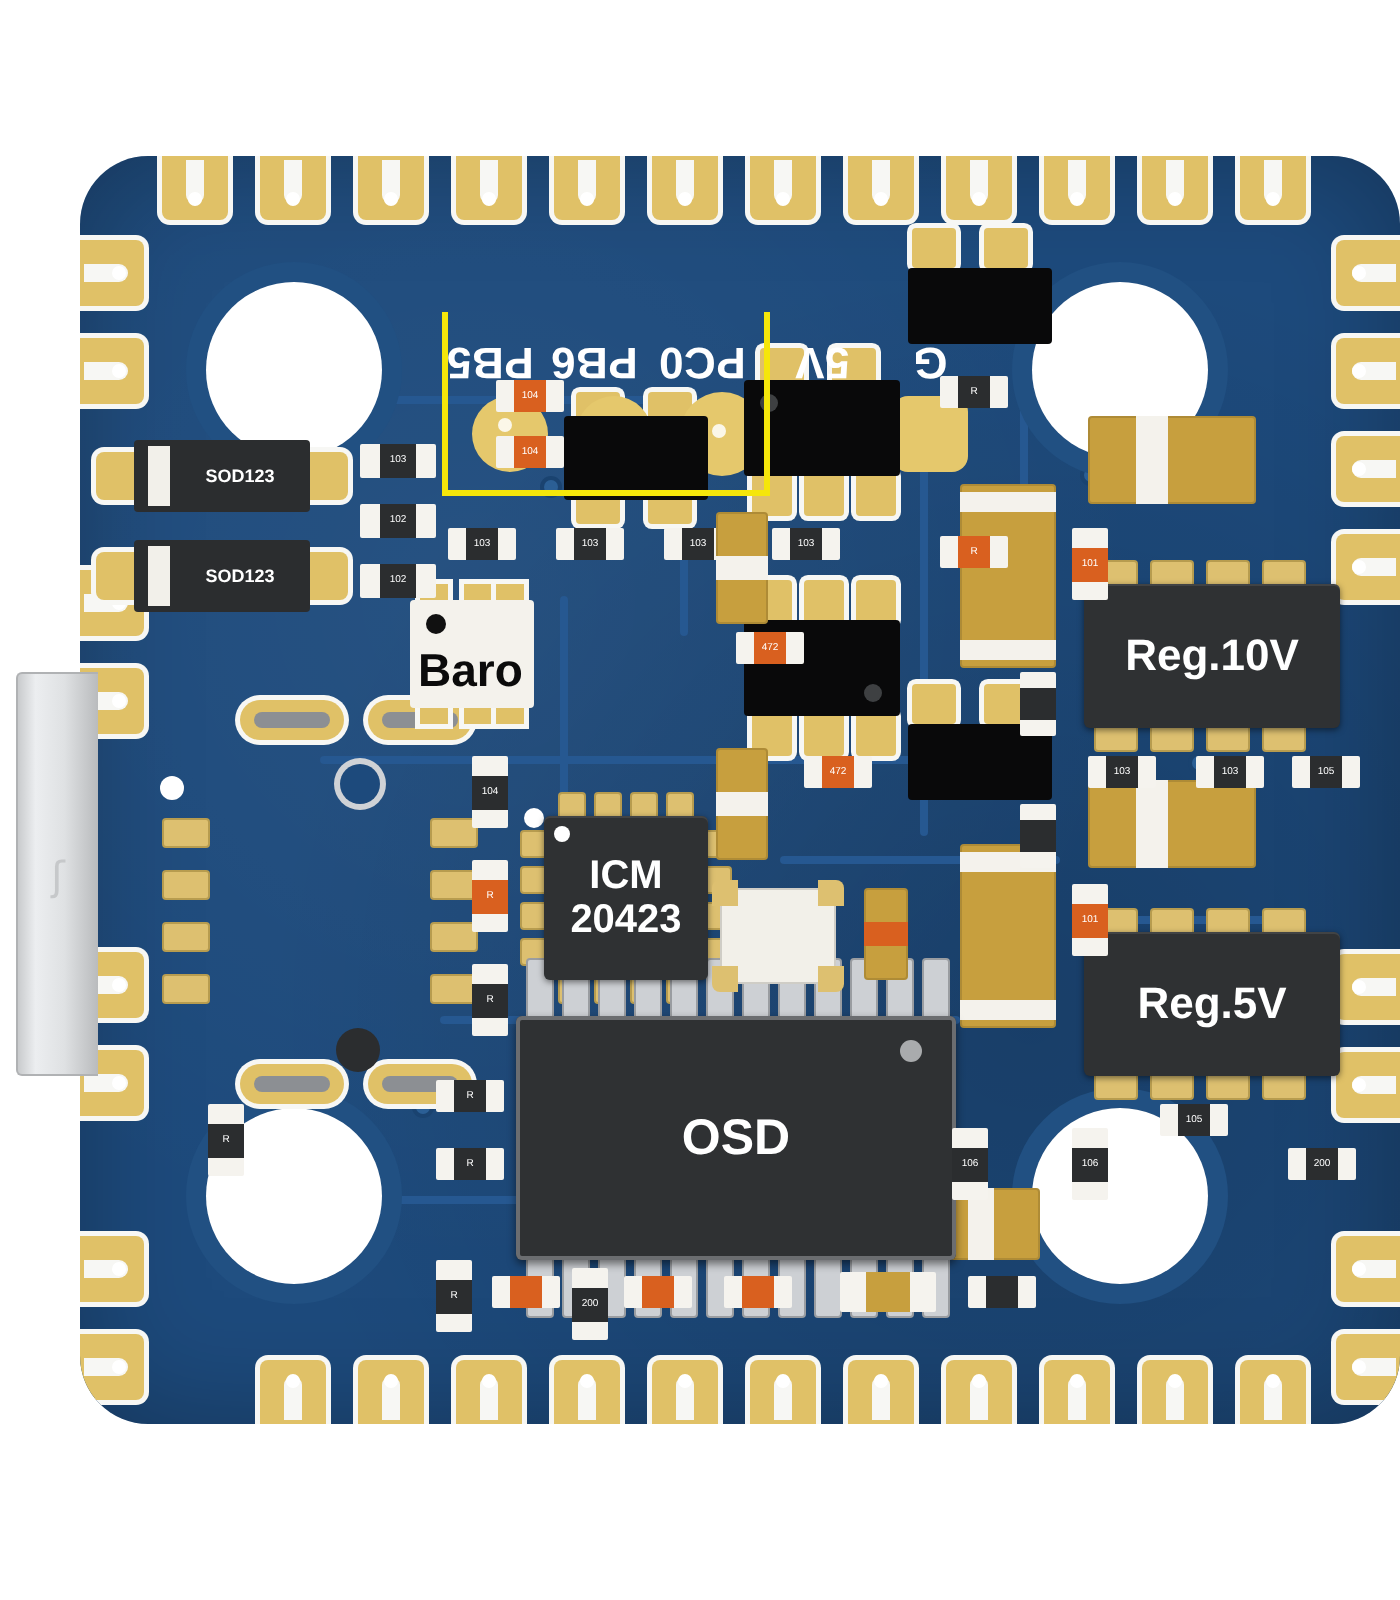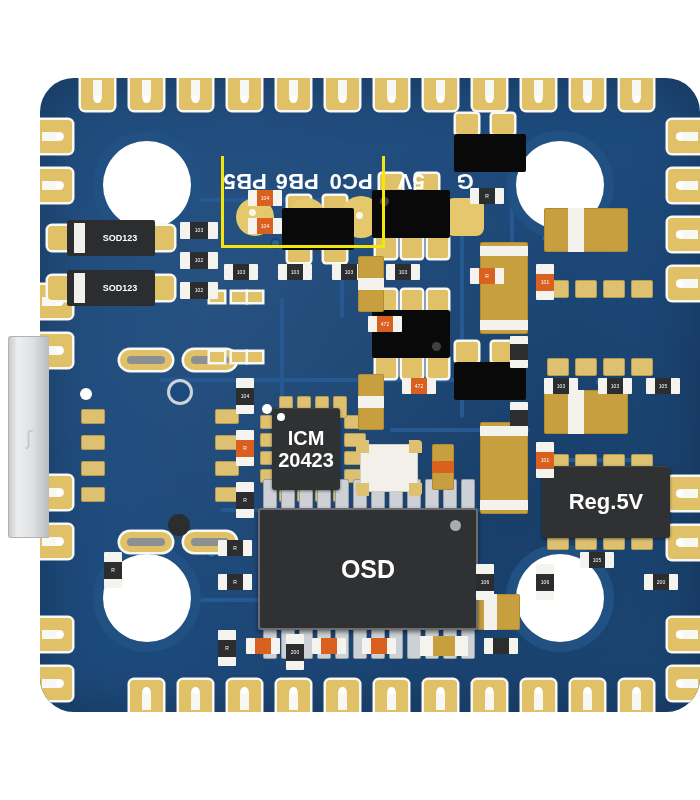--- a/index.html
+++ b/index.html
@@ -416,20 +416,24 @@
 
     <div class="res" style="left:208px;top:112px;width:34px;height:16px;">
         <div class="body org" style="left:9px;top:0;width:16px;height:16px;"></div>
         <div class="code">104</div>
       </div>
     <div class="res" style="left:208px;top:140px;width:34px;height:16px;">
         <div class="body org" style="left:9px;top:0;width:16px;height:16px;"></div>
         <div class="code">104</div>
       </div>
 
+    <div class="baro" style="left:165px;top:222px;width:62px;height:54px;">
+      <div class="bdot" style="left:8px;top:7px;"></div>
+      <div class="btxt" style="left:4px;top:22px;font-size:23px;line-height:26px;">Baro</div>
+    </div>
     <div class="pad" style="left:170px;top:214px;width:14px;height:10px;"></div>
     <div class="pad" style="left:192px;top:214px;width:14px;height:10px;"></div>
     <div class="pad" style="left:208px;top:214px;width:14px;height:10px;"></div>
     <div class="pad" style="left:170px;top:274px;width:14px;height:10px;"></div>
     <div class="pad" style="left:192px;top:274px;width:14px;height:10px;"></div>
     <div class="pad" style="left:208px;top:274px;width:14px;height:10px;"></div>
 
     <div class="pins" style="left:52px;top:318px;width:136px;height:118px;">
       <div class="pin gold" style="left:-10px;top:14px;width:22px;height:13px;"></div>
       <div class="pin gold" style="left:-10px;top:40px;width:22px;height:13px;"></div>
@@ -481,21 +485,21 @@
       <div class="pin gold" style="left:73px;top:62px;width:20px;height:12px;"></div>
       <div class="pin gold" style="left:8px;top:-11px;width:12px;height:20px;"></div>
       <div class="pin gold" style="left:26px;top:-11px;width:12px;height:20px;"></div>
       <div class="pin gold" style="left:44px;top:-11px;width:12px;height:20px;"></div>
       <div class="pin gold" style="left:62px;top:-11px;width:12px;height:20px;"></div>
       <div class="pin gold" style="left:8px;top:73px;width:12px;height:20px;"></div>
       <div class="pin gold" style="left:26px;top:73px;width:12px;height:20px;"></div>
       <div class="pin gold" style="left:44px;top:73px;width:12px;height:20px;"></div>
       <div class="pin gold" style="left:62px;top:73px;width:12px;height:20px;"></div>
     </div>
-    <div class="ic" style="left:232px;top:330px;width:68px;height:82px;">
+    <div class="ic" style="left:232px;top:330px;width:82px;height:82px;">
       <div class="dot sm" style="left:5px;top:5px;"></div>
       <div class="lbl" style="font-size:20px;">
           <span>ICM</span>
           <span>20423</span>
         </div>
     </div>
     <div class="pad" style="left:222px;top:326px;width:10px;height:10px;border-radius:50%;box-shadow:none;background:#fff;"></div>
 
     <div class="sot" style="left:242px;top:130px;width:72px;height:42px;"></div>
     <div class="pad" style="left:248px;top:118px;width:22px;height:16px;border-radius:2px;"></div>
@@ -557,20 +561,25 @@
 
     <div class="pins" style="left:502px;top:214px;width:128px;height:72px;">
       <div class="pin gold" style="left:6px;top:-11px;width:20px;height:16px;"></div>
       <div class="pin gold" style="left:34px;top:-11px;width:20px;height:16px;"></div>
       <div class="pin gold" style="left:62px;top:-11px;width:20px;height:16px;"></div>
       <div class="pin gold" style="left:90px;top:-11px;width:20px;height:16px;"></div>
       <div class="pin gold" style="left:6px;top:67px;width:20px;height:16px;"></div>
       <div class="pin gold" style="left:34px;top:67px;width:20px;height:16px;"></div>
       <div class="pin gold" style="left:62px;top:67px;width:20px;height:16px;"></div>
       <div class="pin gold" style="left:90px;top:67px;width:20px;height:16px;"></div>
+    </div>
+    <div class="ic" style="left:502px;top:214px;width:128px;height:72px;">
+      <div class="lbl" style="font-size:22px;">
+          <span>Reg.10V</span>
+        </div>
     </div>
 
     <div class="pins" style="left:502px;top:388px;width:128px;height:72px;">
       <div class="pin gold" style="left:6px;top:-11px;width:20px;height:16px;"></div>
       <div class="pin gold" style="left:34px;top:-11px;width:20px;height:16px;"></div>
       <div class="pin gold" style="left:62px;top:-11px;width:20px;height:16px;"></div>
       <div class="pin gold" style="left:90px;top:-11px;width:20px;height:16px;"></div>
       <div class="pin gold" style="left:6px;top:67px;width:20px;height:16px;"></div>
       <div class="pin gold" style="left:34px;top:67px;width:20px;height:16px;"></div>
       <div class="pin gold" style="left:62px;top:67px;width:20px;height:16px;"></div>

